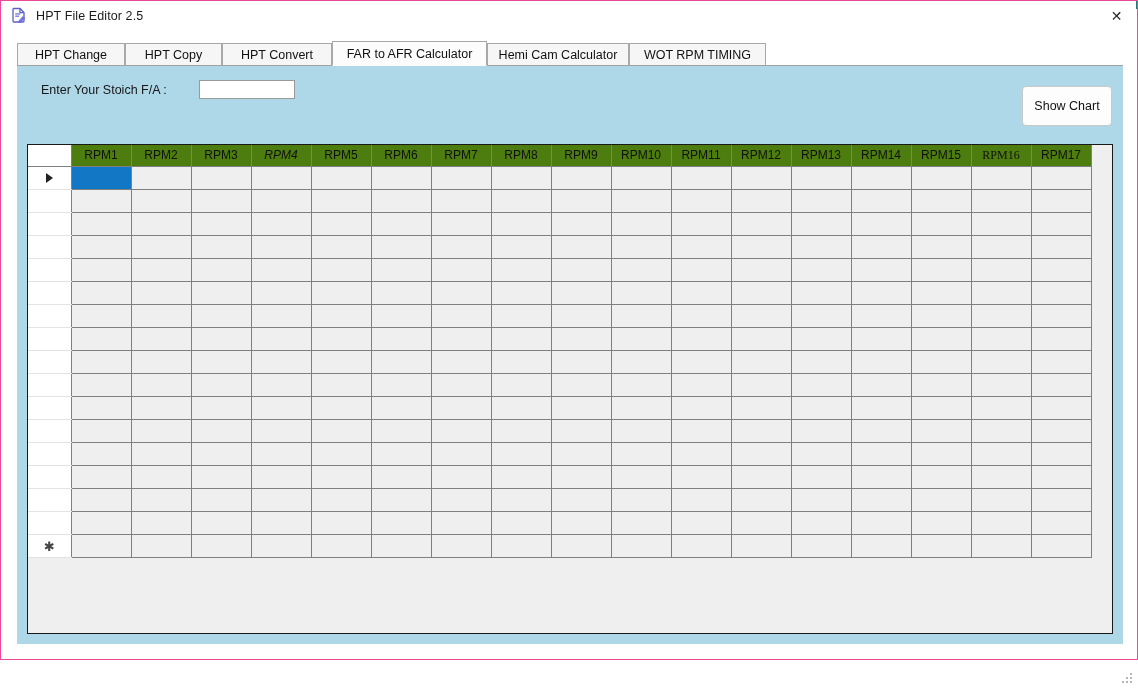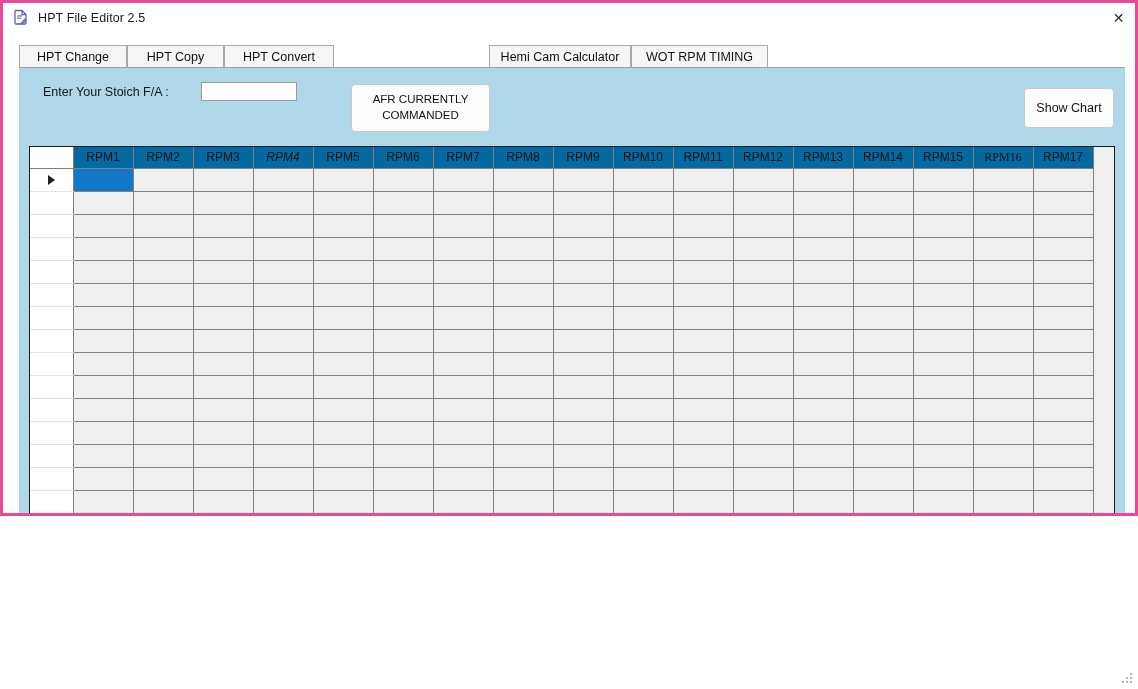--- a/index.html
+++ b/index.html
@@ -14,23 +14,23 @@
     height: 689px;
     overflow: hidden;
     background: #ffffff;
   }
 
   
   .window {
     position: absolute;
     left: 0; top: 0;
     width: 1138px;
-    height: 516px;
+    height: 660px;
     background: #ffffff;
-    border: 3px solid #ec4899;
+    border: 1px solid #ec4899;
     box-sizing: border-box;
     overflow: hidden;
   }
   .accent-edge {
     position: absolute;
     right: 0; top: 0;
     width: 3px; height: 8px;
     background: #1e7a6e;
   }
 
@@ -182,21 +182,21 @@
     width: 1062px;
     background: #efefef;
   }
   table.grid th, table.grid td {
     padding: 0;
     margin: 0;
     box-sizing: border-box;
   }
   .hdr-row th {
     height: 21px;
-    background: #0369a1;
+    background: #4d7c0f;
     border-right: 1px solid #808080;
     border-bottom: 1px solid #808080;
     font-weight: normal;
     font-size: 12px;
     color: #111111;
     text-align: center;
     white-space: nowrap;
   }
   .hdr-corner {
     width: 43px;
@@ -273,40 +273,39 @@
     <div class="tabstrip">
         <div class="tab" style="left: 0px; width: 108px;">
           <span>HPT Change</span>
         </div>
         <div class="tab" style="left: 108px; width: 97px;">
           <span>HPT Copy</span>
         </div>
         <div class="tab" style="left: 205px; width: 110px;">
           <span>HPT Convert</span>
         </div>
+        <div class="tab active" style="left: 315px; width: 155px;">
+          <span>FAR to AFR Calculator</span>
+        </div>
         <div class="tab" style="left: 612px; width: 137px;">
           <span>WOT RPM TIMING</span>
         </div>
         <div class="tab" style="left: 470px; width: 142px;">
           <span>Hemi Cam Calculator</span>
         </div>
       </div>
 
     <div class="panel">
 
       <div class="field-row" style="left:24px; top:14px;">
         <span class="field-label" style="width:152px;">Enter Your Stoich F/A :</span>
         <input class="textbox editable" style="width: 96px; margin-left: 6px;" type="text" value="">
       </div>
 
 
-      <div class="calc-btn" style="left:332px; top:16px; width:139px; height:48px;">
-        <span>AFR CURRENTLY</span>
-        <span>COMMANDED</span>
-      </div>
 
 
       <div class="show-chart-btn" style="left:1005px; top:20px; width:90px; height:40px;">Show Chart</div>
 
       <div class="grid-wrap">
         <table class="grid">
           <thead>
             <tr class="hdr-row">
                 <th class="hdr-corner"></th>
                 <th style="width: 60px;">RPM1</th>

